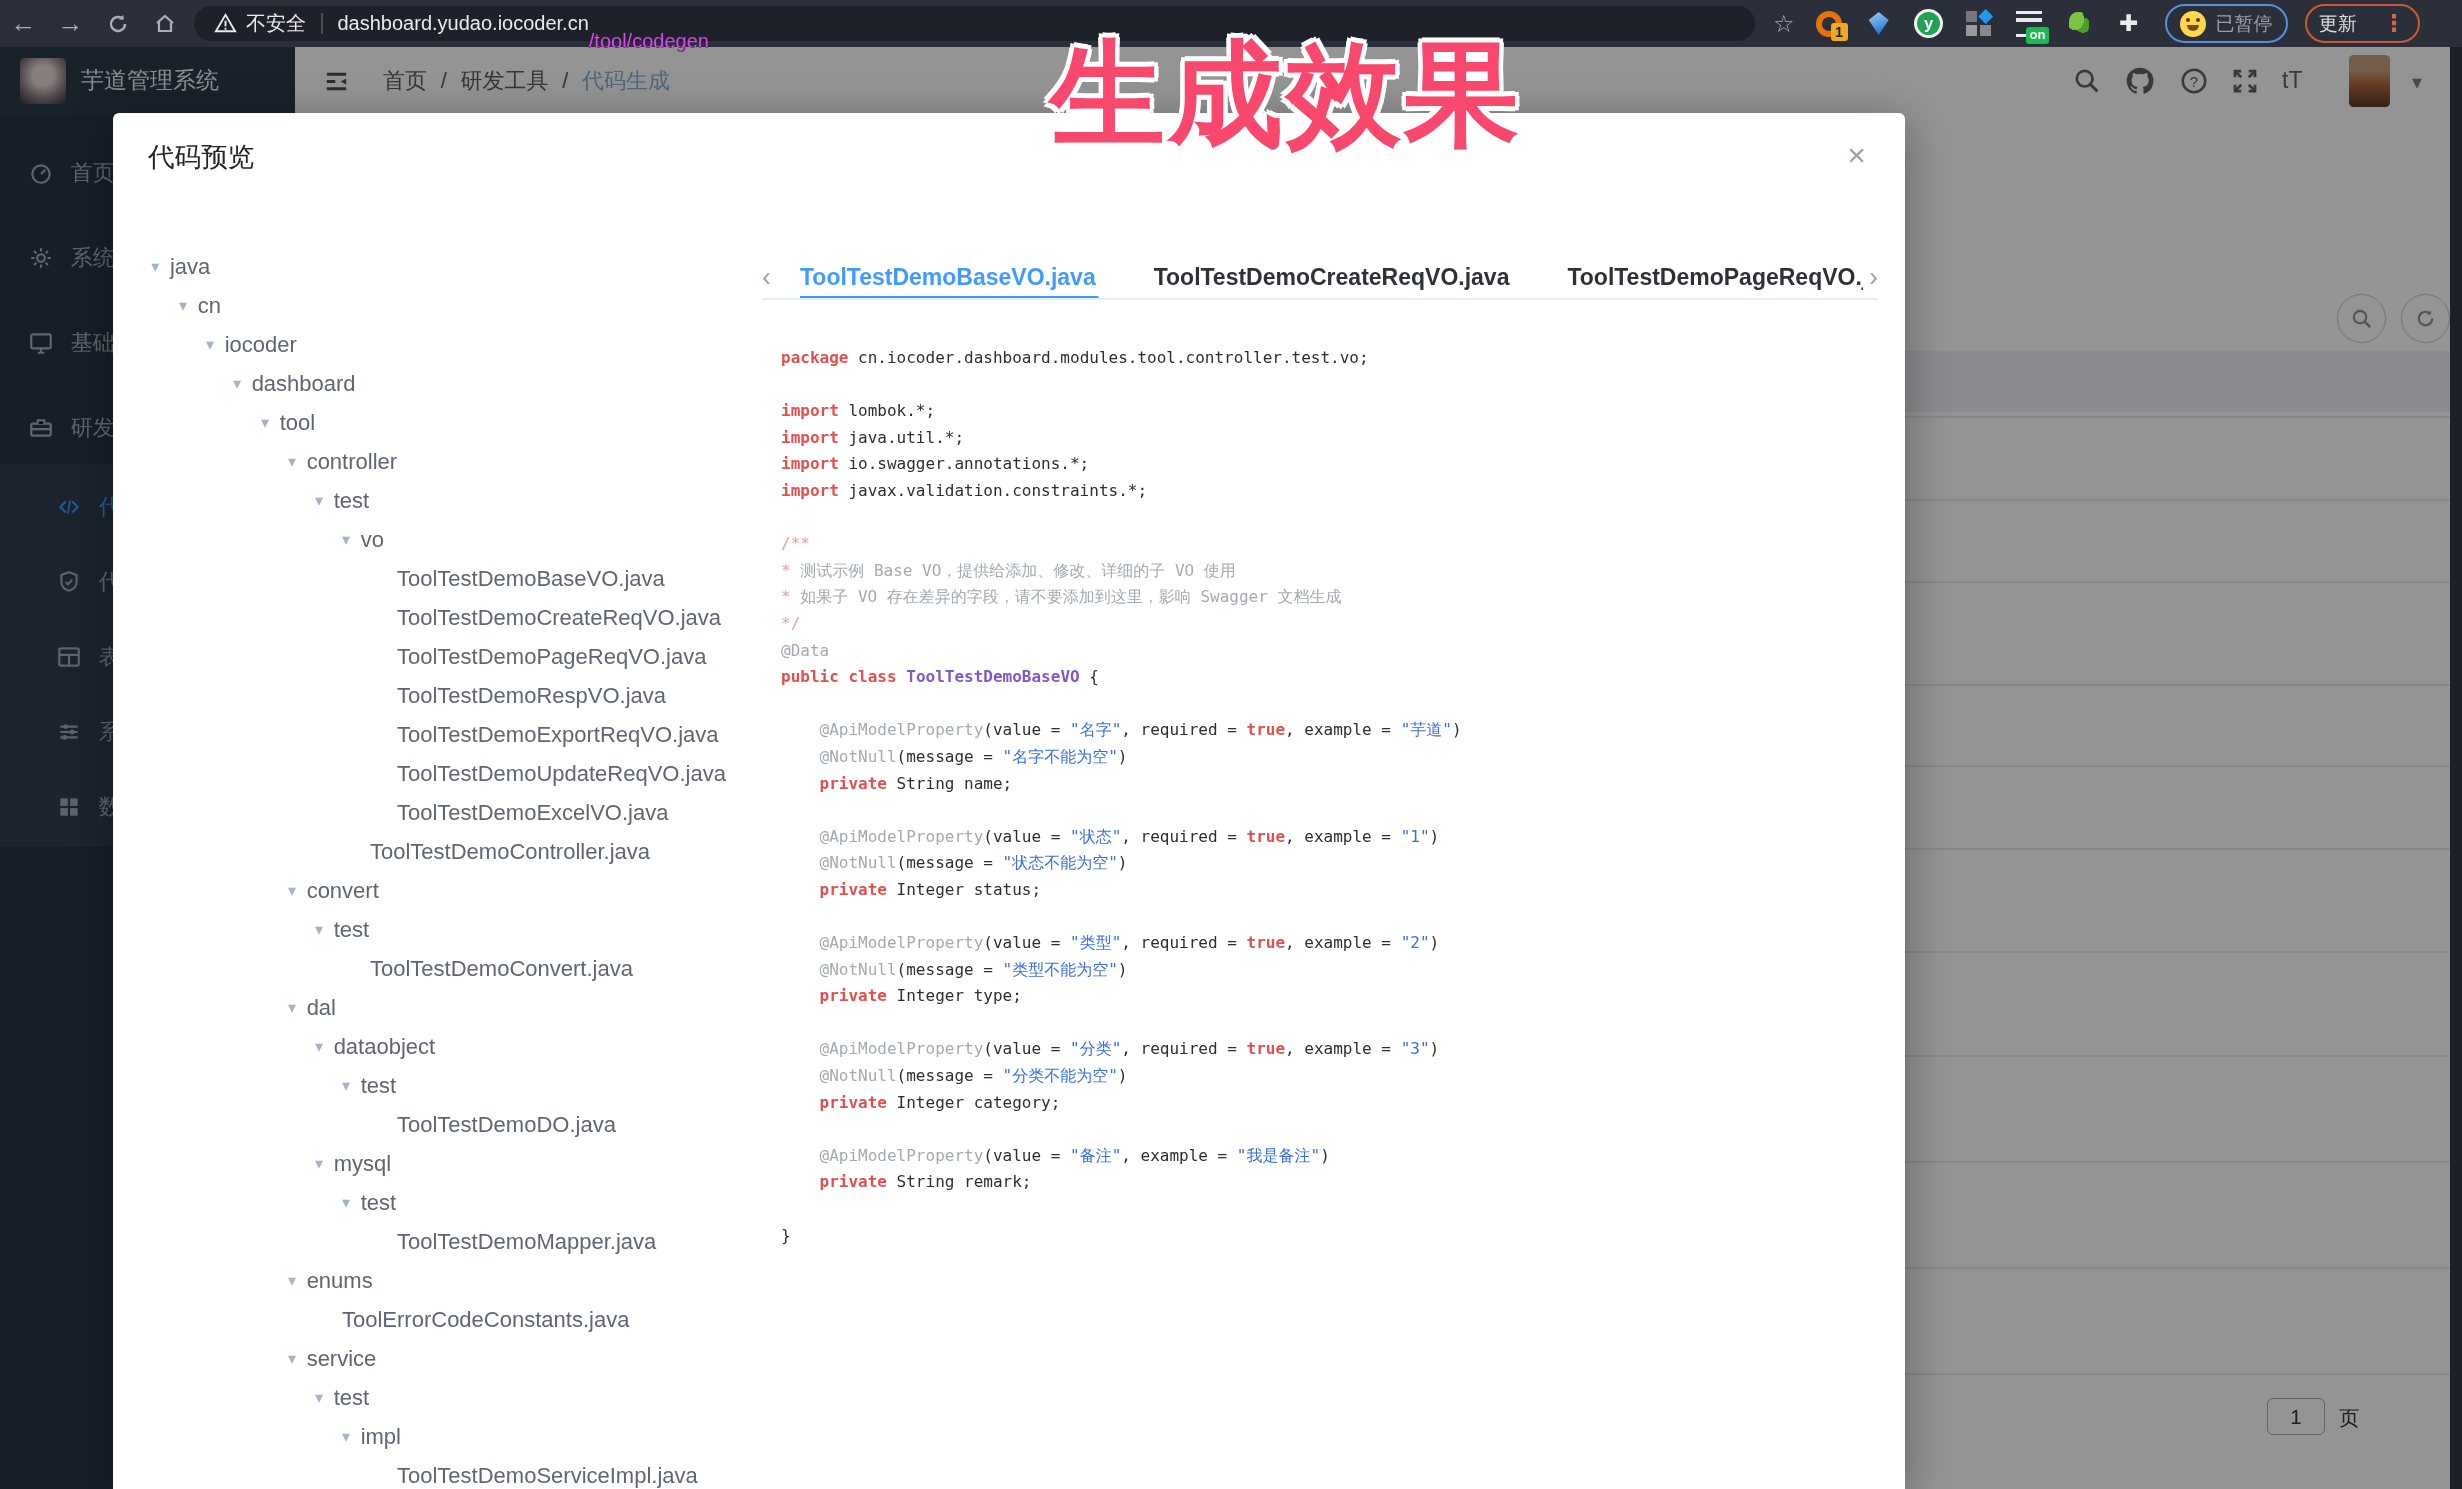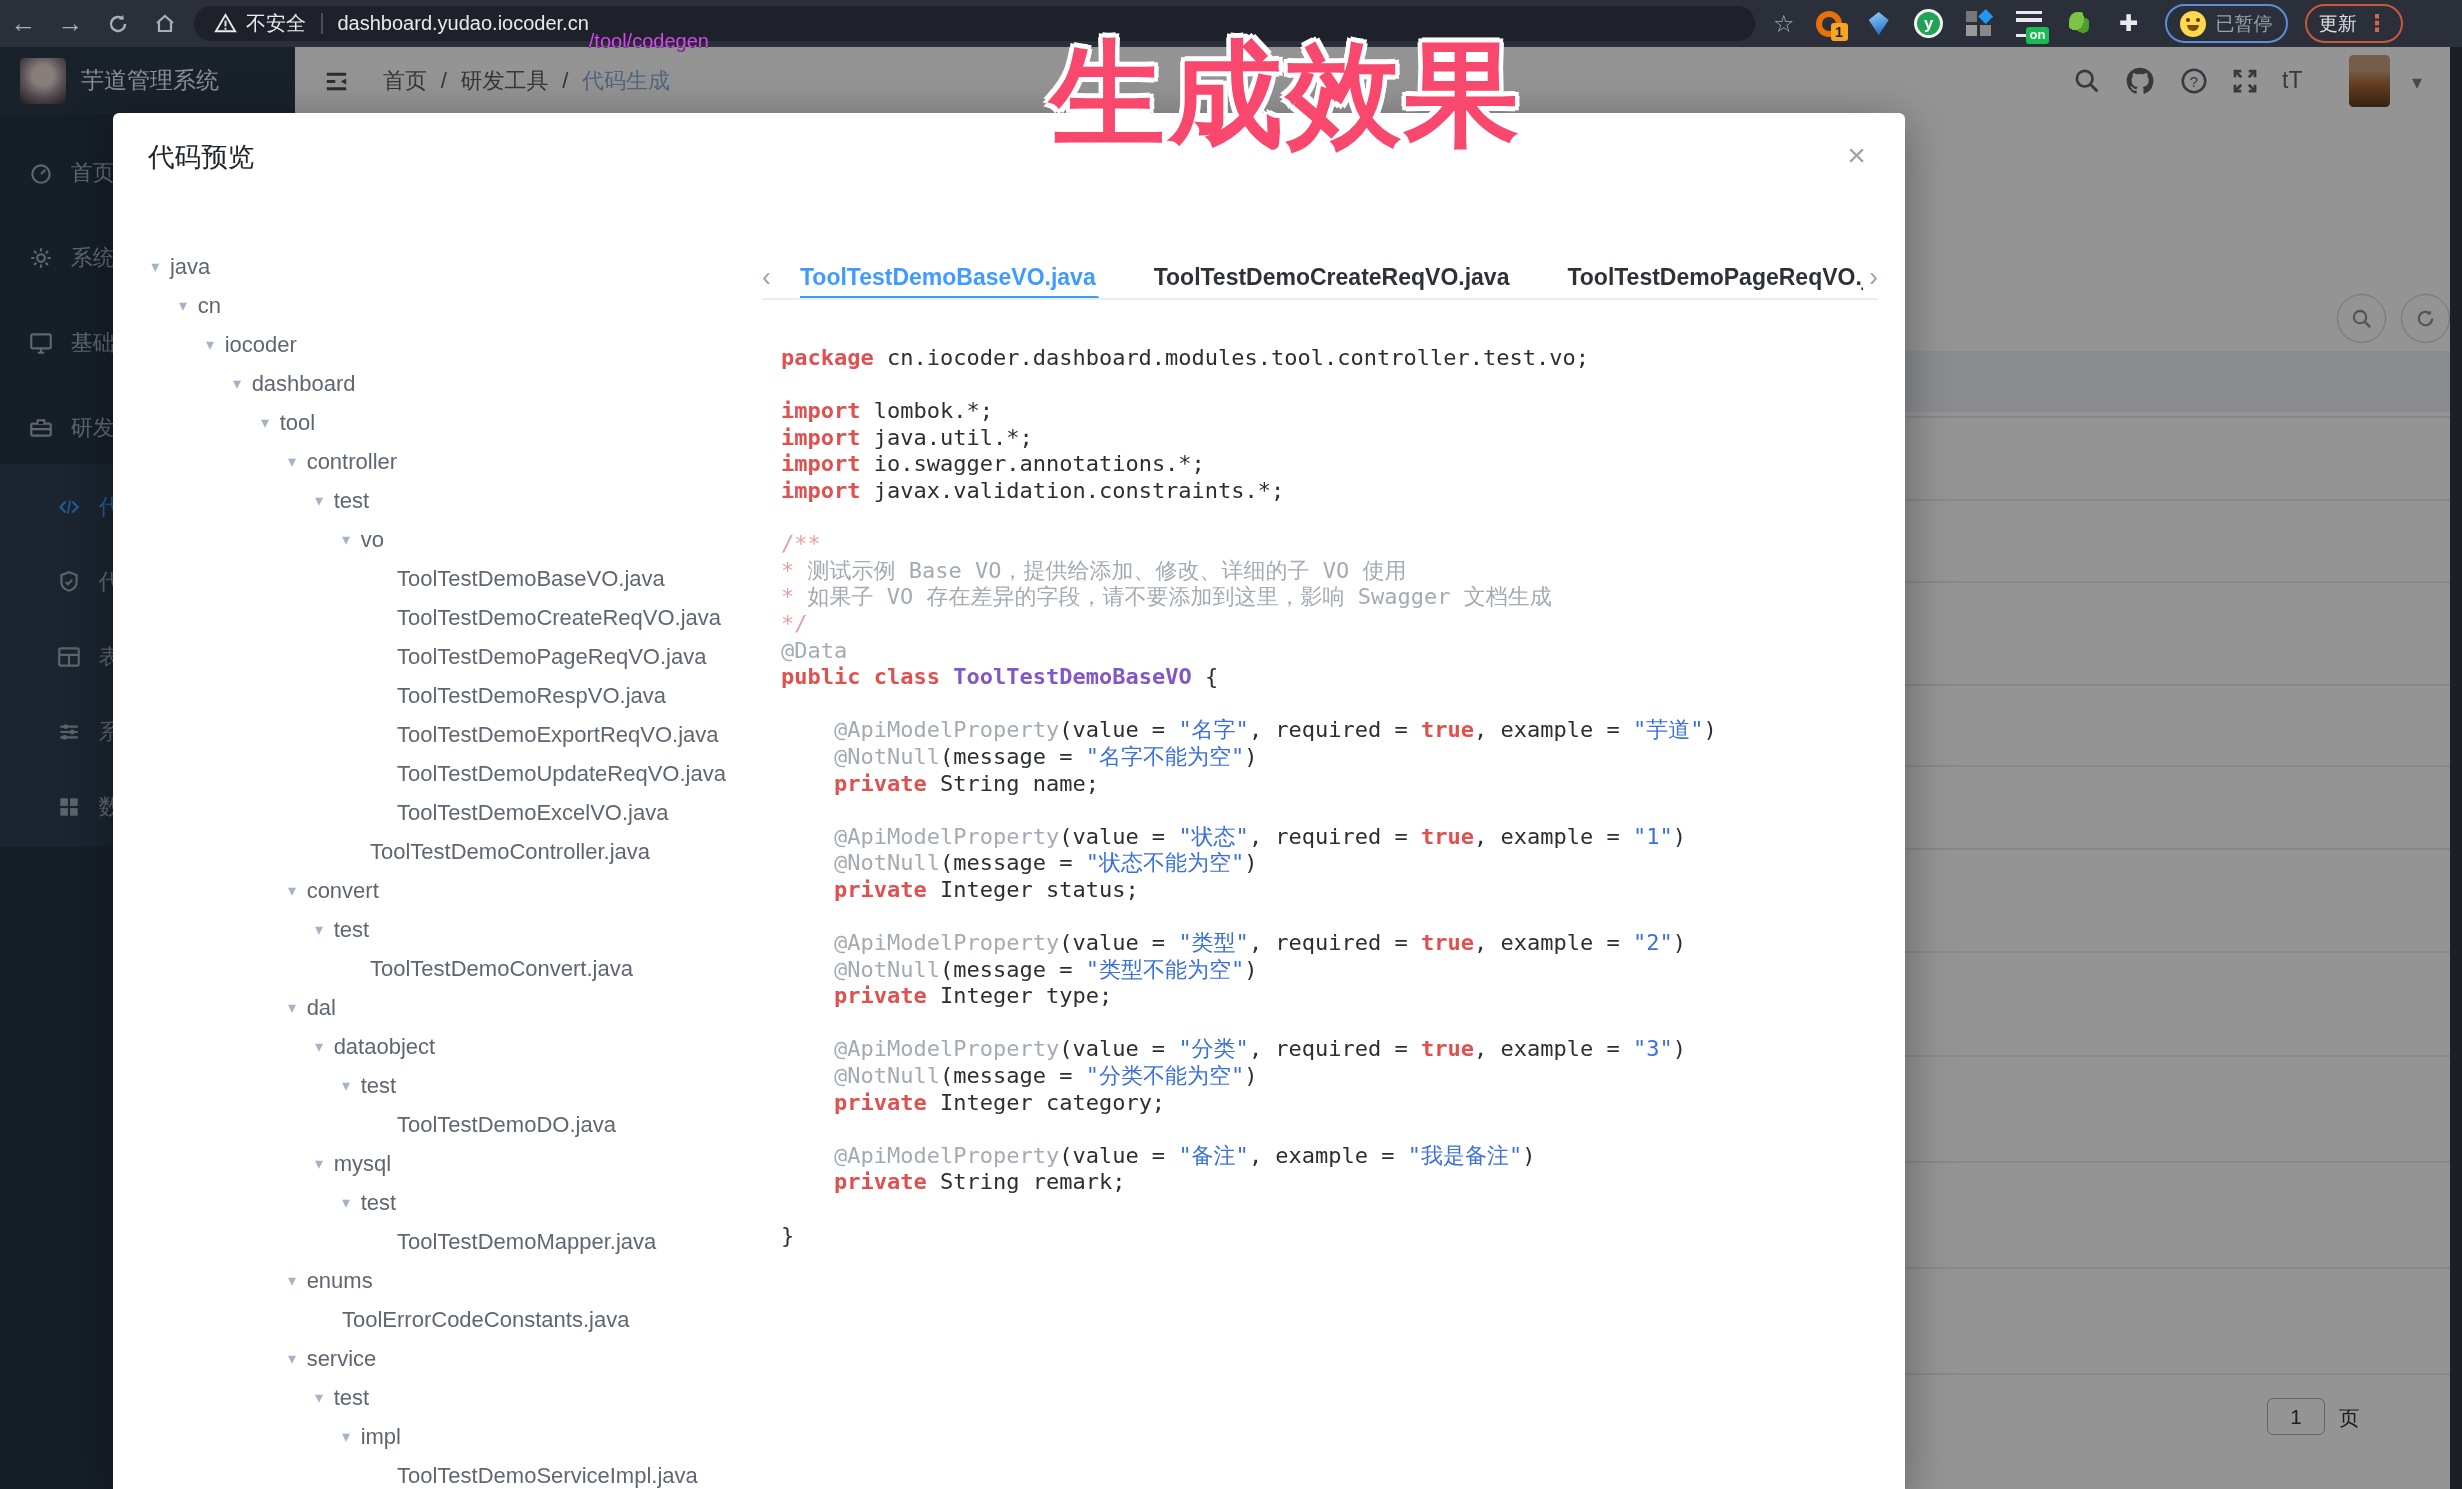--- a/index.html
+++ b/index.html
@@ -35,21 +35,21 @@
             padding:0 3.8px;border-radius:3px;font-weight:bold;}
   .sprout{width:20px;height:24px;background:radial-gradient(ellipse at 30% 30%,#7cc243 0 45%,transparent 46%),
           radial-gradient(ellipse at 70% 55%,#4e9b2e 0 40%,transparent 41%);border-radius:40%;}
   .puzzle{color:#e8eaed;font-size:23px;}
   .pill-paused{display:flex;align-items:center;gap:9px;border:2.3px solid #5b8dd9;border-radius:20px;height:35px;
                padding:0 13.7px;color:#9aa0a6;font-size:19px;margin-left:20px;}
   .emoji-face{width:26px;height:26px;border-radius:50%;background:radial-gradient(circle at 50% 45%,#ffd84d 0 70%,#f0b400);position:relative;}
   .emoji-face::before{content:"";position:absolute;left:6px;top:7.6px;width:3.8px;height:3.8px;border-radius:50%;
         background:#5b3a00;box-shadow:10px 0 0 #5b3a00;}
   .emoji-face::after{content:"";position:absolute;left:6.8px;top:14.4px;width:12px;height:6px;border-radius:0 0 12px 12px;background:#7a4a00;}
-  .pill-update{display:flex;align-items:center;gap:9px;border:2.3px solid #c9593b;border-radius:20px;height:35px;
+  .pill-update{display:flex;align-items:center;gap:26px;border:2.3px solid #c9593b;border-radius:20px;height:35px;
                padding:0 12px;color:#dadce0;font-size:19px;margin-left:16.7px;}
   .dots{color:#d06a4a;font-size:23px;font-weight:bold;}
   
   .appbar{position:absolute;left:0;top:47px;right:0;height:67px;background:#fff;}
   .logo{position:absolute;left:0;top:0;width:295px;height:67px;background:#2b3949;color:#eef2f6;display:flex;
         align-items:center;gap:15px;padding-left:20px;box-sizing:border-box;font-size:23px;}
   .logo-img{width:46px;height:46px;border-radius:4.6px;flex:0 0 auto;
         background:radial-gradient(circle at 50% 38%,#e8d8d4 0 28%,#9c8f94 55%,#4a4348 90%);}
   .collapse-ic{position:absolute;left:322px;top:20px;}
   .crumbs{position:absolute;left:383px;top:0;height:67px;display:flex;align-items:center;font-size:22px;color:#5a5e66;gap:13.7px;}
@@ -87,21 +87,21 @@
   .tabs{position:absolute;left:649px;top:143px;right:27px;height:42px;border-bottom:2.3px solid #e8edf6;
         display:flex;align-items:center;}
   .chev{font-size:27px;color:#9aa3ad;flex:0 0 auto;}
   .chev-l{margin-right:29px;}
   .tabwrap{display:flex;gap:58px;overflow:hidden;flex:1;white-space:nowrap;height:100%;align-items:center;}
   .tab{font-size:23px;font-weight:700;color:#2e3238;position:relative;height:100%;display:flex;align-items:center;flex:0 0 auto;}
   .tab.active{color:#3f9bff;}
   .tab.active::after{content:"";position:absolute;left:-3px;right:-3px;bottom:-2.3px;height:4.6px;background:#3f9bff;border-radius:2.3px;}
   .chev-r{position:absolute;right:0;top:6px;background:#fff;padding-left:6px;}
   .code{position:absolute;left:668px;top:232px;font-family:"DejaVu Sans Mono","Liberation Mono",monospace;
-        font-size:22px;line-height:26.6px;white-space:pre;color:#2b2f33;}
+        font-size:16px;line-height:26.6px;white-space:pre;color:#2b2f33;}
   .tk-kw{color:#e0504e;font-weight:bold;}
   .tk-str{color:#3a6fe0;}
   .tk-ttl{color:#8057c5;font-weight:bold;}
   .tk-ann{color:#a4aab3;}
   .tk-cmt{color:#a4aab3;}
   .tk-doc{color:#e89e9e;}
   .tk-pln{color:#2b2f33;}
   
   .caption{position:absolute;left:1286px;top:18px;transform:translateX(-50%);z-index:30;font-size:115px;font-weight:800;
         letter-spacing:3px;color:#f8486d;white-space:nowrap;

